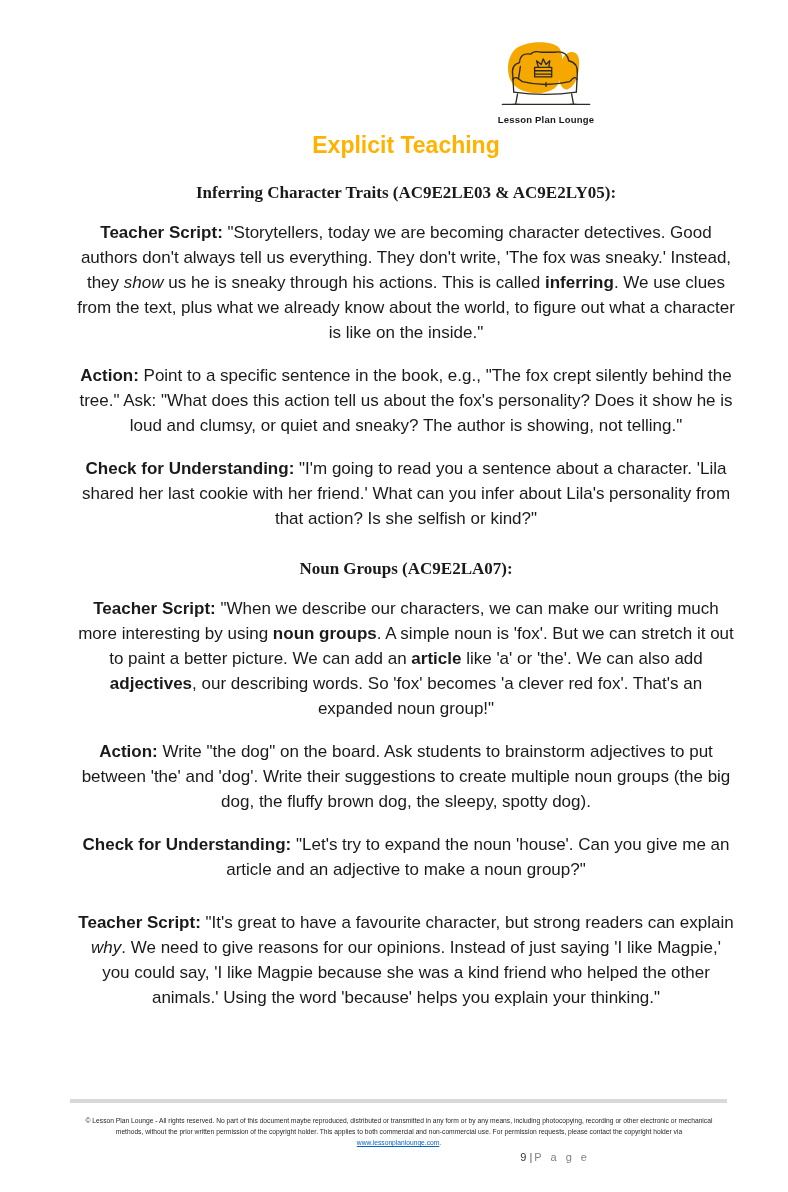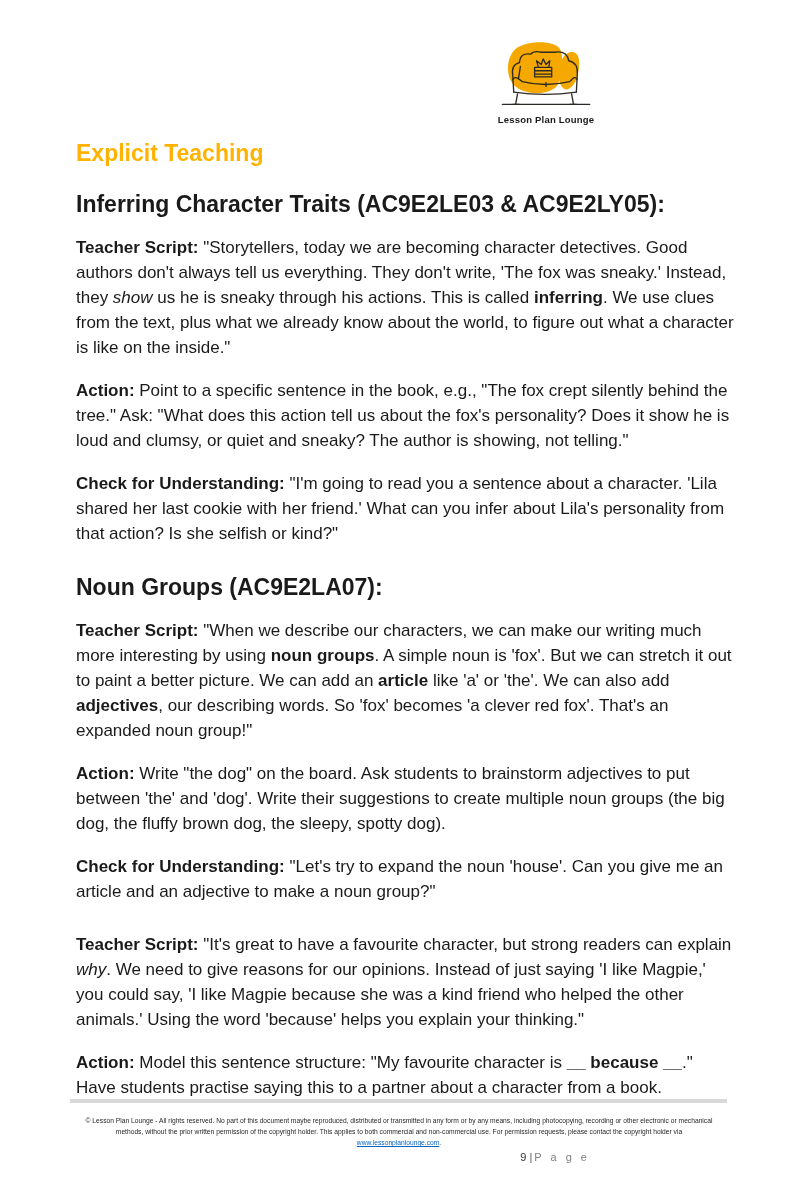--- a/index.html
+++ b/index.html
@@ -42,35 +42,37 @@
     font-weight: bold;
     color: #191919;
     letter-spacing: 0.2px;
     margin-top: 2px;
     white-space: nowrap;
   }
 
   
   .content {
     position: absolute;
-    top: 140px;
+    top: 132px;
     left: 76px;
     width: 660px;
+    text-align: center;
   }
   h1.page-title {
     color: var(--accent);
     font-size: 23px;
     font-weight: bold;
     margin-bottom: 24px;
   }
   .doc-section + .doc-section { margin-top: 28px; }
   .doc-section h2 {
-    font-size: 23px;
+    font-size: 17px;
     font-weight: bold;
     margin-bottom: 17px;
+    font-family: Liberation Serif, serif;
   }
   .doc-section p {
     font-size: 17px;
     line-height: 25px;
     margin-bottom: 18px;
   }
   .doc-section p:last-child { margin-bottom: 0; }
 
   
   .footer-rule {
@@ -144,21 +146,20 @@
           <p><strong>Check for Understanding:</strong><span> "I'm going to read you a sentence about a character. 'Lila shared her last cookie with her friend.' What can you infer about Lila's personality from that action? Is she selfish or kind?"</span></p>
         </section>
         <section class="doc-section">
           <h2>Noun Groups (AC9E2LA07):</h2>
           <p><strong>Teacher Script:</strong><span> "When we describe our characters, we can make our writing much more interesting by using </span><strong>noun groups</strong><span>. A simple noun is 'fox'. But we can stretch it out to paint a better picture. We can add an </span><strong>article</strong><span> like 'a' or 'the'. We can also add </span><strong>adjectives</strong><span>, our describing words. So 'fox' becomes 'a clever red fox'. That's an expanded noun group!"</span></p>
           <p><strong>Action:</strong><span> Write "the dog" on the board. Ask students to brainstorm adjectives to put between 'the' and 'dog'. Write their suggestions to create multiple noun groups (the big dog, the fluffy brown dog, the sleepy, spotty dog).</span></p>
           <p><strong>Check for Understanding:</strong><span> "Let's try to expand the noun 'house'. Can you give me an article and an adjective to make a noun group?"</span></p>
         </section>
         <section class="doc-section">
           <p><strong>Teacher Script:</strong><span> "It's great to have a favourite character, but strong readers can explain </span><em>why</em><span>. We need to give reasons for our opinions. Instead of just saying 'I like Magpie,' you could say, 'I like Magpie because she was a kind friend who helped the other animals.' Using the word 'because' helps you explain your thinking."</span></p>
-          <p><strong>Action:</strong><span> Model this sentence structure: "My favourite character is </span><strong>__ because __</strong><span>." Have students practise saying this to a partner about a character from a book.</span></p>
         </section>
       </div>
   </main>
 
   <div class="footer-rule"></div>
   <p class="copyright"><span>© Lesson Plan Lounge - All rights reserved. No part of this document maybe reproduced, distributed or transmitted in any form or by any means, including photocopying, recording or other electronic or mechanical methods, without the prior written permission of the copyright holder. This applies to both commercial and non-commercial use. For permission requests, please contact the copyright holder via </span><a href="#">www.lessonplanlounge.com</a><span>.</span></p>
   <div class="page-number"><span class="num">9</span><span class="sep">|</span><span class="word">P a g e</span></div>
 
 </div>
 

